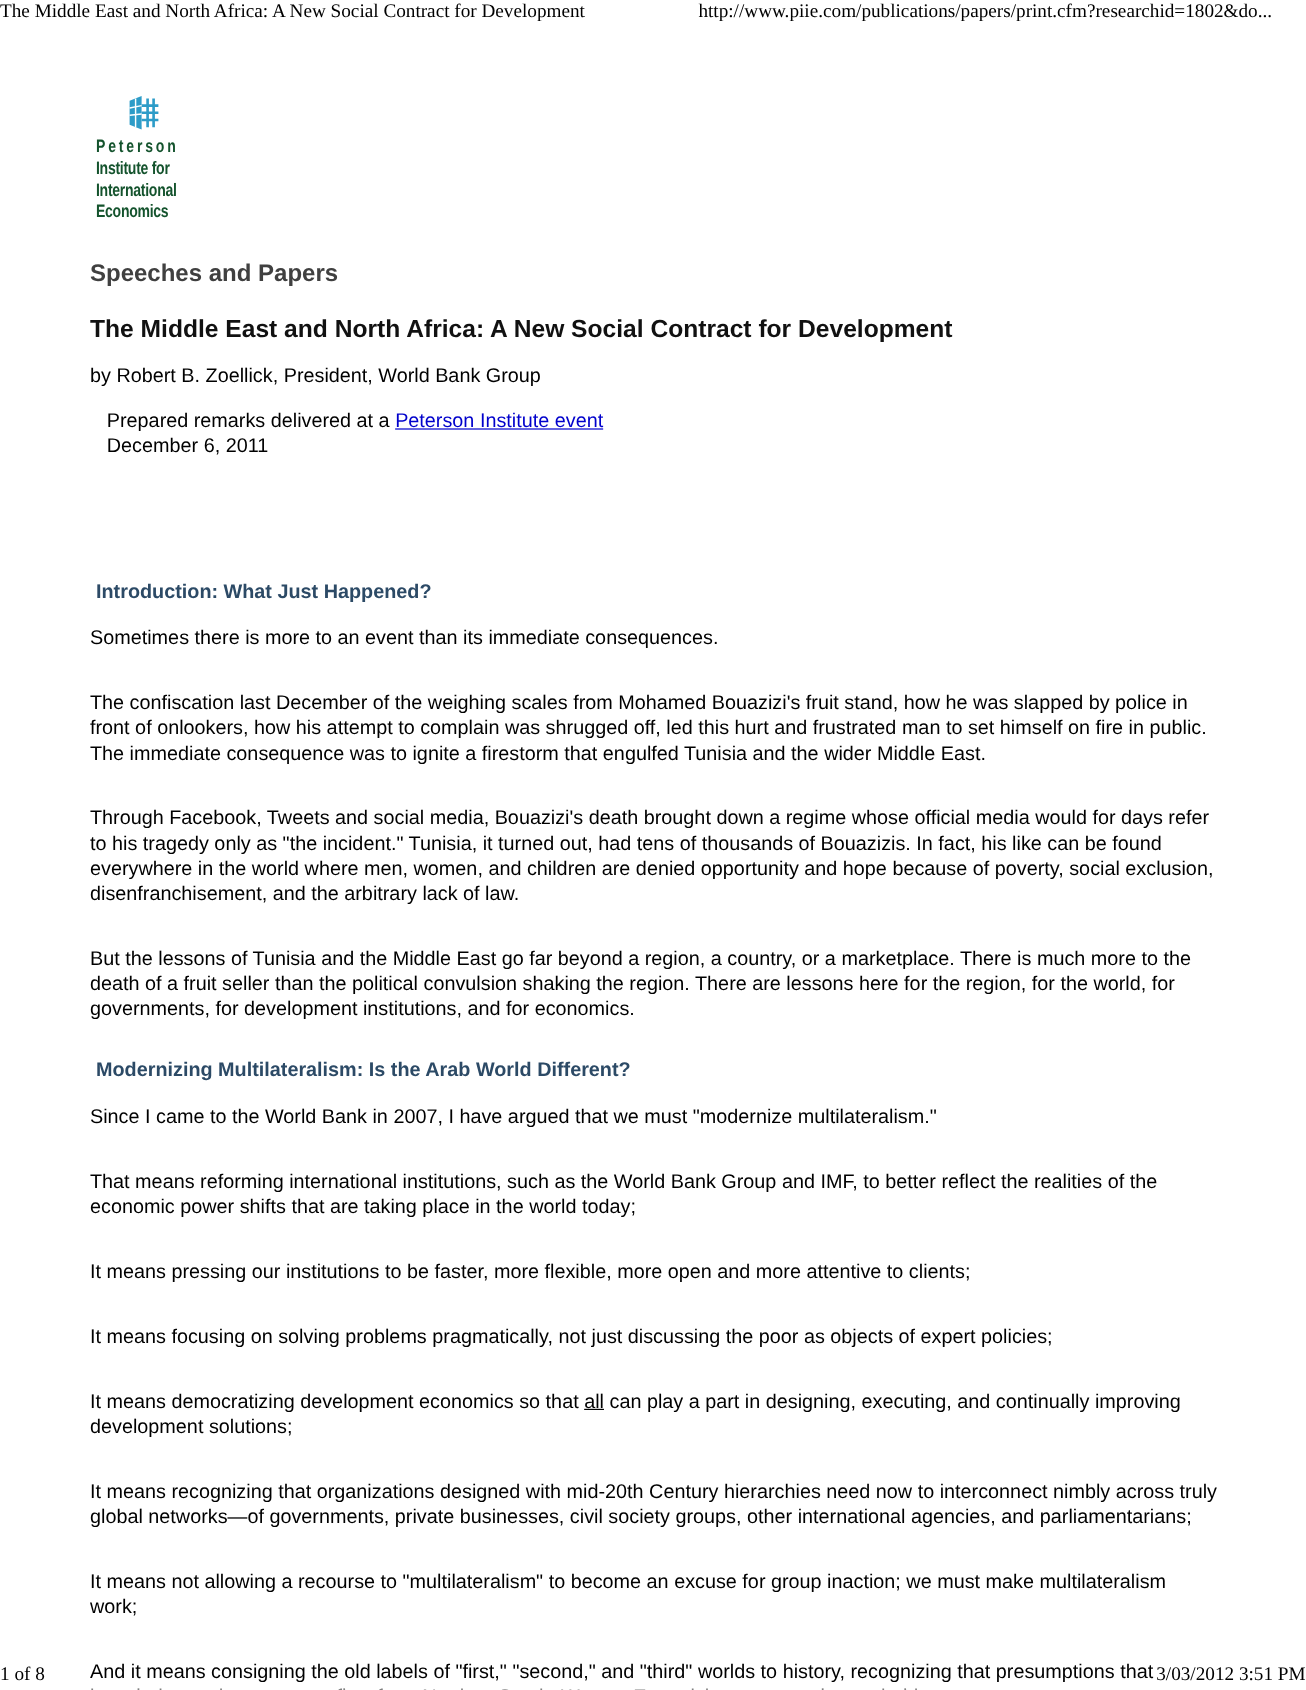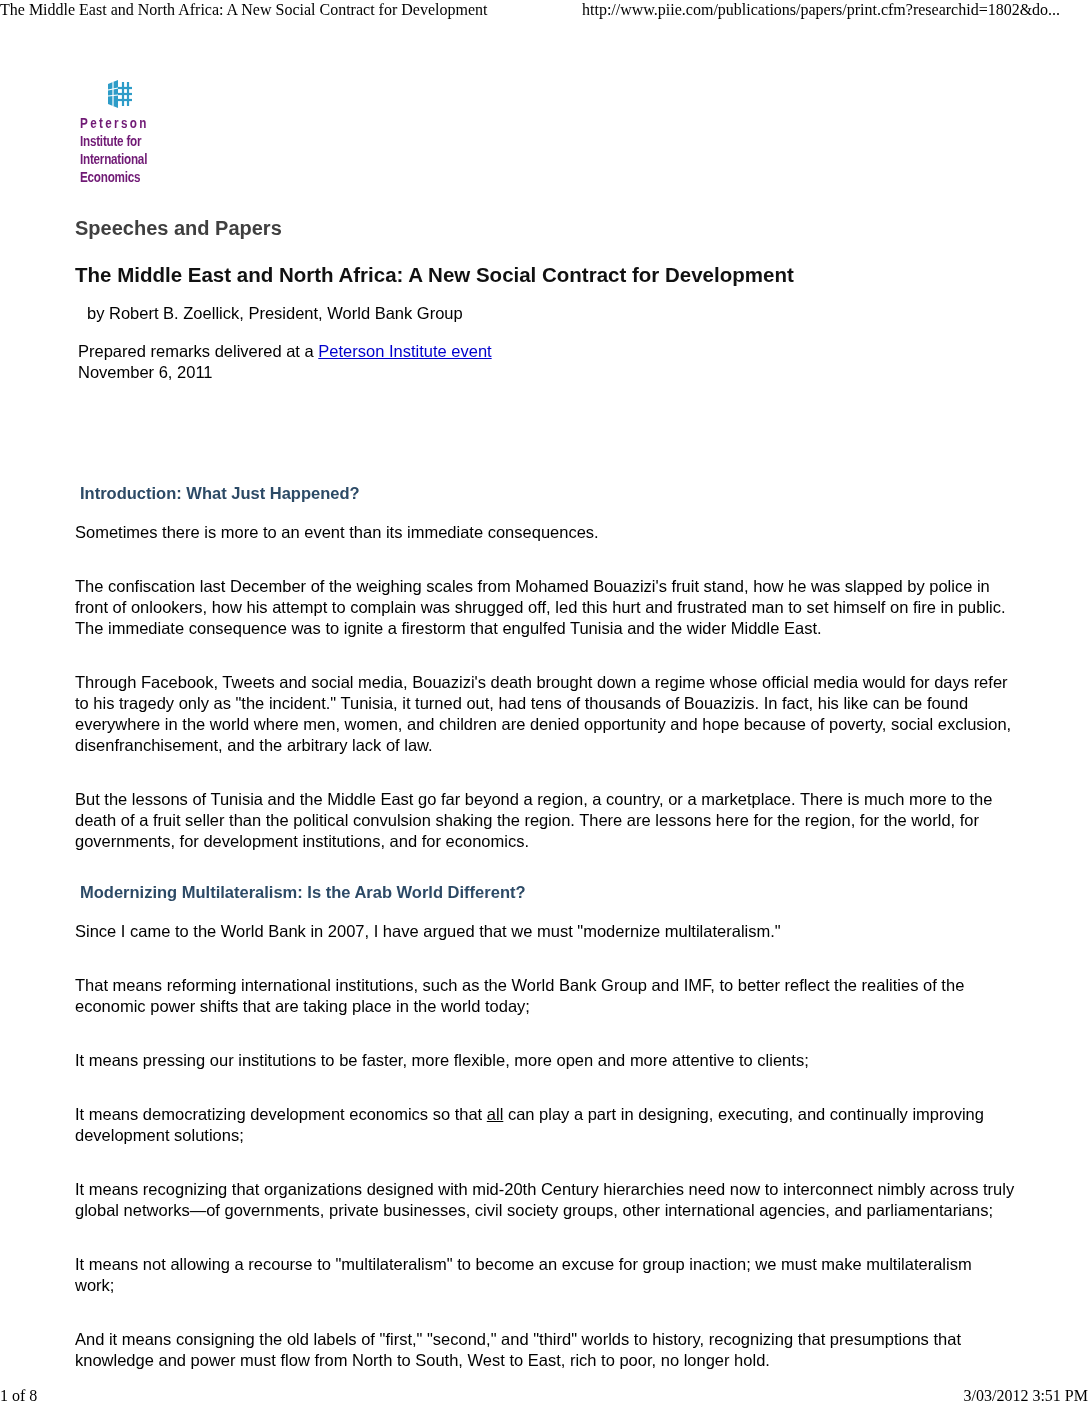--- a/index.html
+++ b/index.html
@@ -4,30 +4,30 @@
 <style>
   html, body { margin: 0; padding: 0; background: #ffffff; }
   body { width: 1088px; height: 1408px; position: relative; overflow: hidden; color: #000; }
   .print-header { position: absolute; top: 0; left: 0; width: 1088px; height: 22px; font-family: "Liberation Serif", serif; font-size: 16px; line-height: 20px; white-space: nowrap; }
   .print-header .title { position: absolute; left: 0; top: 0; }
   .print-header .url { position: absolute; left: 582px; top: 0; }
   .print-footer { position: absolute; top: 1386px; left: 0; width: 1088px; height: 22px; font-family: "Liberation Serif", serif; font-size: 16px; line-height: 20px; white-space: nowrap; }
   .print-footer .page { position: absolute; left: 0; top: 0; }
   .print-footer .stamp { position: absolute; right: 0; top: 0; }
 
-  .logo { position: absolute; left: 78px; top: 76px; width: 82px; height: 118px; color: #701a75; font-family: "Liberation Sans", sans-serif; }
+  .logo { position: absolute; left: 78px; top: 76px; width: 82px; height: 118px; color: #14532d; font-family: "Liberation Sans", sans-serif; }
   .logo svg { position: absolute; left: 26px; top: 2px; }
   .logo .logo-text { position: absolute; top: 38px; left: 2px; font-size: 15px; line-height: 18px; font-weight: bold; letter-spacing: -0.3px; transform: scaleX(0.78); transform-origin: left top; white-space: nowrap; }
   .logo .logo-text .l1 { letter-spacing: 3px; }
 
   .content { position: absolute; left: 75px; top: 214px; width: 940px; font-family: "Liberation Sans", sans-serif; font-size: 16.5px; line-height: 21px; }
   .section-label { font-size: 20px; font-weight: bold; color: #404040; margin: 0; line-height: 28px; }
   .doc-title { font-size: 20.5px; font-weight: bold; color: #111; margin: 19px 0 0 0; line-height: 28px; }
-  .byline { margin: 14px 0 0 12px; }
-  .prepared { margin: 17px 0 0 3px; }
+  .byline { margin: 14px 0 0 0; }
+  .prepared { margin: 17px 0 0 14px; }
   .prepared a { color: #0000cc; text-decoration: underline; }
   .h2 { font-size: 16.5px; font-weight: bold; color: #2c4a66; margin: 5px; line-height: 22px; }
   .h2.first { margin-top: 99px; }
   .h2.second { margin-top: 29px; }
   p.body { margin: 18px 0 0 0; }
   p.body.tight { margin-top: 33px; }
   u { text-decoration: underline; }
 </style>
 </head>
 <body>
@@ -60,33 +60,34 @@
     <div>Economics</div>
   </div>
 </div>
 
 <div class="content">
   <h3 class="section-label">Speeches and Papers</h3>
   <h1 class="doc-title">The Middle East and North Africa: A New Social Contract for Development</h1>
   <div class="byline">by Robert B. Zoellick, President, World Bank Group</div>
   <div class="prepared">
     <span>Prepared remarks delivered at a </span><a href="#">Peterson Institute event</a><br>
-    <span>November 6, 2011</span>
+    <span>December 6, 2011</span>
   </div>
 
   <h2 class="h2 first">Introduction: What Just Happened?</h2>
   <p class="body">Sometimes there is more to an event than its immediate consequences.</p>
   <p class="body tight">The confiscation last December of the weighing scales from Mohamed Bouazizi's fruit stand, how he was slapped by police in front of onlookers, how his attempt to complain was shrugged off, led this hurt and frustrated man to set himself on fire in public. The immediate consequence was to ignite a firestorm that engulfed Tunisia and the wider Middle East.</p>
   <p class="body tight">Through Facebook, Tweets and social media, Bouazizi's death brought down a regime whose official media would for days refer to his tragedy only as "the incident." Tunisia, it turned out, had tens of thousands of Bouazizis. In fact, his like can be found everywhere in the world where men, women, and children are denied opportunity and hope because of poverty, social exclusion, disenfranchisement, and the arbitrary lack of law.</p>
   <p class="body tight">But the lessons of Tunisia and the Middle East go far beyond a region, a country, or a marketplace. There is much more to the death of a fruit seller than the political convulsion shaking the region. There are lessons here for the region, for the world, for governments, for development institutions, and for economics.</p>
 
   <h2 class="h2 second">Modernizing Multilateralism: Is the Arab World Different?</h2>
   <p class="body">Since I came to the World Bank in 2007, I have argued that we must "modernize multilateralism."</p>
   <p class="body tight">That means reforming international institutions, such as the World Bank Group and IMF, to better reflect the realities of the economic power shifts that are taking place in the world today;</p>
   <p class="body tight">It means pressing our institutions to be faster, more flexible, more open and more attentive to clients;</p>
+  <p class="body tight">It means focusing on solving problems pragmatically, not just discussing the poor as objects of expert policies;</p>
   <p class="body tight"><span>It means democratizing development economics so that </span><u>all</u><span> can play a part in designing, executing, and continually improving development solutions;</span></p>
   <p class="body tight">It means recognizing that organizations designed with mid-20th Century hierarchies need now to interconnect nimbly across truly global networks—of governments, private businesses, civil society groups, other international agencies, and parliamentarians;</p>
   <p class="body tight">It means not allowing a recourse to "multilateralism" to become an excuse for group inaction; we must make multilateralism work;</p>
   <p class="body tight">And it means consigning the old labels of "first," "second," and "third" worlds to history, recognizing that presumptions that knowledge and power must flow from North to South, West to East, rich to poor, no longer hold.</p>
 </div>
 
 <div class="print-footer">
   <span class="page">1 of 8</span>
   <span class="stamp">3/03/2012 3:51 PM</span>
 </div>

